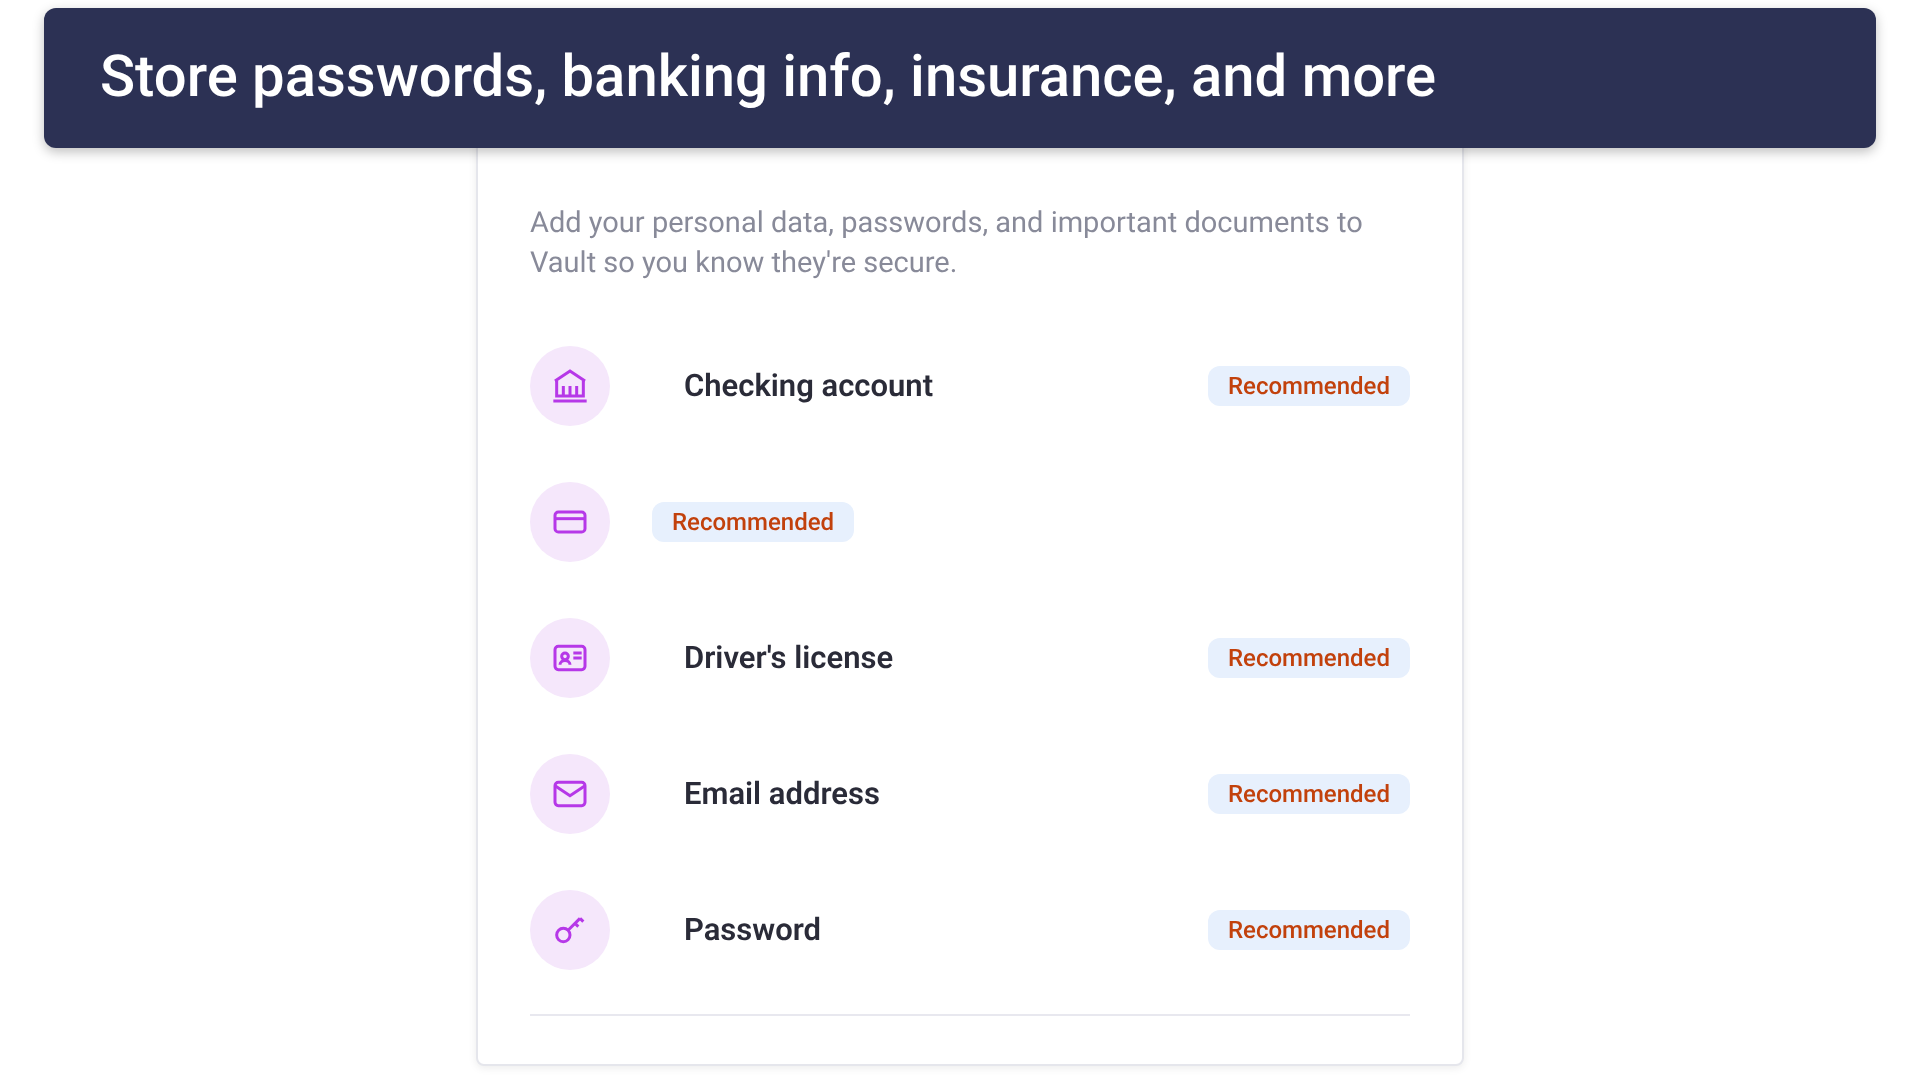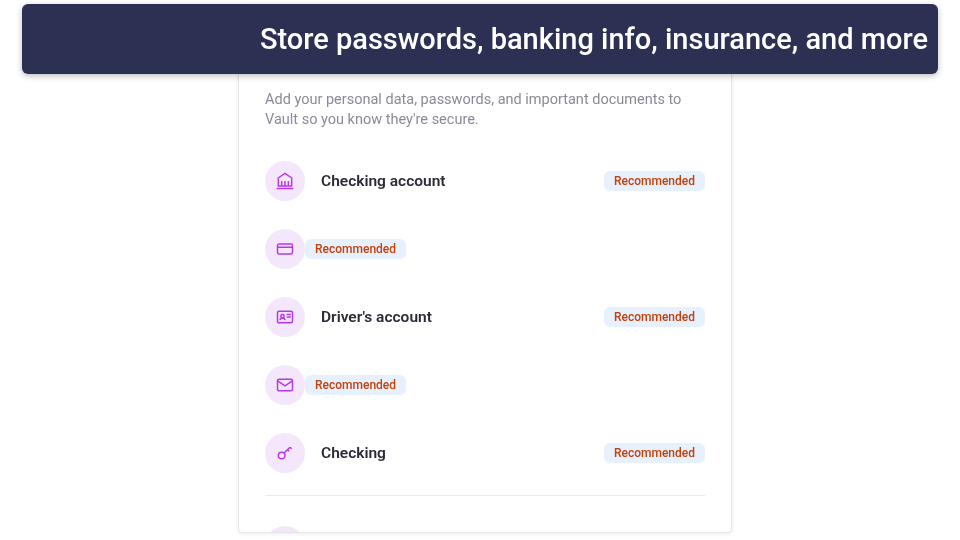--- a/index.html
+++ b/index.html
@@ -13,22 +13,22 @@
     }
     .banner {
       position: absolute;
       top: 4px;
       left: 22px;
       right: 22px;
       background: #2c3154;
       color: #ffffff;
       font-size: 29px;
       font-weight: 500;
-      text-align: right;
-      padding: 18px 10px;
+      text-align: left;
+      padding: 18px 28px;
       border-radius: 6px;
       box-shadow: 0 2px 6px rgba(0,0,0,0.25);
       z-index: 10;
     }
     .card {
       position: absolute;
       top: 5px;
       left: 238px;
       width: 494px;
       height: 528px;
@@ -36,28 +36,29 @@
       border: 1px solid #e5e6ec;
       border-radius: 4px;
       box-shadow: 0 1px 4px rgba(0,0,0,0.08);
       padding: 56px 26px 0 26px;
       overflow: hidden;
     }
     .subtitle {
       color: #888a99;
       font-size: 14.5px;
       line-height: 1.35;
-      margin-top: 28px;
+      margin-top: 40px;
       margin-bottom: 24px;
     }
     .item {
       display: flex;
       align-items: center;
       padding: 8px 0;
       margin-bottom: 12px;
+      gap: 21px;
     }
     .icon-circle {
       width: 40px;
       height: 40px;
       border-radius: 50%;
       background: #f5e7fb;
       display: flex;
       align-items: center;
       justify-content: center;
       flex-shrink: 0;
@@ -122,42 +123,43 @@
 
   <div class="item">
     <span class="icon-circle">
       <svg viewBox="0 0 24 24" fill="none" stroke="#b638e8" stroke-width="1.8">
           <rect x="3" y="5" width="18" height="14" rx="2"></rect>
           <circle cx="9" cy="11" r="2"></circle>
           <path d="M6 16 c0-1.5 1.5-2.5 3-2.5 s3 1 3 2.5"></path>
           <path d="M14 9 h5 M14 12 h5"></path>
         </svg>
     </span>
-    <span class="item-label">Driver's account</span>
+    <span class="item-label">Driver's license</span>
     <span class="badge">Recommended</span>
   </div>
 
   <div class="item">
     <span class="icon-circle">
       <svg viewBox="0 0 24 24" fill="none" stroke="#b638e8" stroke-width="1.8">
           <rect x="3" y="5" width="18" height="14" rx="2"></rect>
           <path d="M3 7 l9 6 l9 -6"></path>
         </svg>
     </span>
+    <span class="item-label">Email address</span>
     <span class="badge">Recommended</span>
   </div>
 
   <div class="item">
     <span class="icon-circle">
       <svg viewBox="0 0 24 24" fill="none" stroke="#b638e8" stroke-width="1.8">
           <circle cx="8" cy="15" r="4"></circle>
           <path d="M11 12 l7 -7 M15 8 l2 2 M18 5 l2 2"></path>
         </svg>
     </span>
-    <span class="item-label">Checking</span>
+    <span class="item-label">Password</span>
     <span class="badge">Recommended</span>
   </div>
 
   <hr class="divider">
 
   <div class="item">
     <span class="icon-circle">
       <svg viewBox="0 0 24 24" fill="none" stroke="#b638e8" stroke-width="1.8">
           <path d="M3 8 L12 3 L21 8"></path>
           <path d="M5 8 v7 M19 8 v7"></path>

